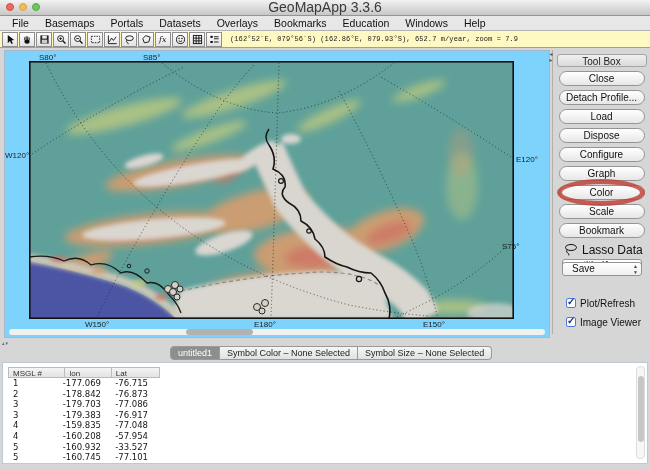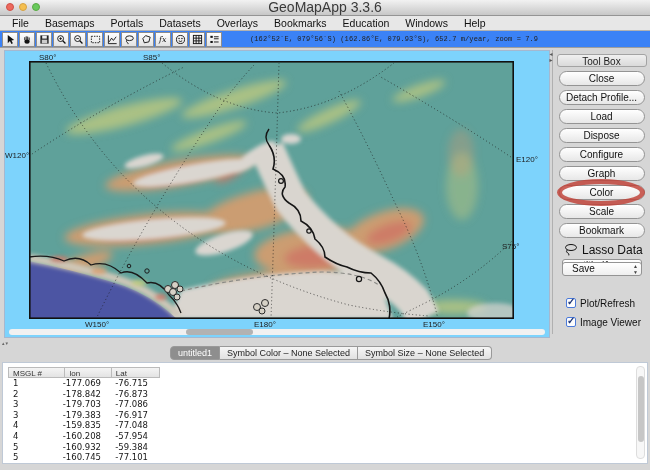--- a/index.html
+++ b/index.html
@@ -14,22 +14,22 @@
   .tl.r{left:6px;background:#ed6a5e;border:1px solid #cf5048;}
   .tl.y{left:19px;background:#f5bf4f;border:1px solid #d6a243;}
   .tl.g{left:32px;background:#69c95c;border:1px solid #58a943;}
 
   
   .menubar{position:absolute;top:16px;left:0;right:0;height:14px;background:#e7e7e7;
     border-bottom:1px solid #b2b2b2;display:flex;align-items:center;padding-left:4px;}
   .menu-item{font-size:10.5px;color:#101010;padding:5px 8px;white-space:nowrap;}
 
   
-  .toolbar{position:absolute;top:31px;left:0;right:0;height:16px;background:#3b82f6;
-    border-bottom:1px solid #9e9e9e;display:flex;align-items:center;padding-left:2px;gap:20px;}
+  .toolbar{position:absolute;top:31px;left:0;right:0;height:16px;background:#fef9c3;
+    border-bottom:1px solid #9e9e9e;display:flex;align-items:center;padding-left:2px;}
   .tool-btn{width:14px;height:13px;margin-right:1px;background:linear-gradient(#ffffff,#e2e2e2);
     border:1px solid #8d8d8d;display:flex;align-items:center;justify-content:center;box-sizing:content-box;}
   .tool-btn svg{width:11px;height:11px;display:block;}
   .coord{font-family:Liberation Mono, monospace;font-size:7px;color:#222;margin-left:7px;
     white-space:nowrap;letter-spacing:.1px;}
 
   
   .map-panel{position:absolute;left:4px;top:50px;width:546px;height:288px;background:#7dd3fc;
     border:1px solid #a5b8cf;box-sizing:border-box;}
   .map-svg{position:absolute;left:24px;top:10px;width:485px;height:258px;}
@@ -382,21 +382,21 @@
           <div class="td c2">-77.048</div>
         </div>
         <div class="tbl-row">
           <div class="td c0">4</div>
           <div class="td c1">-160.208</div>
           <div class="td c2">-57.954</div>
         </div>
         <div class="tbl-row">
           <div class="td c0">5</div>
           <div class="td c1">-160.932</div>
-          <div class="td c2">-59.384</div>
+          <div class="td c2">-33.527</div>
         </div>
         <div class="tbl-row">
           <div class="td c0">5</div>
           <div class="td c1">-160.745</div>
           <div class="td c2">-77.101</div>
         </div>
       </div>
     <div class="vscroll">
       <div class="vthumb"></div>
     </div>

